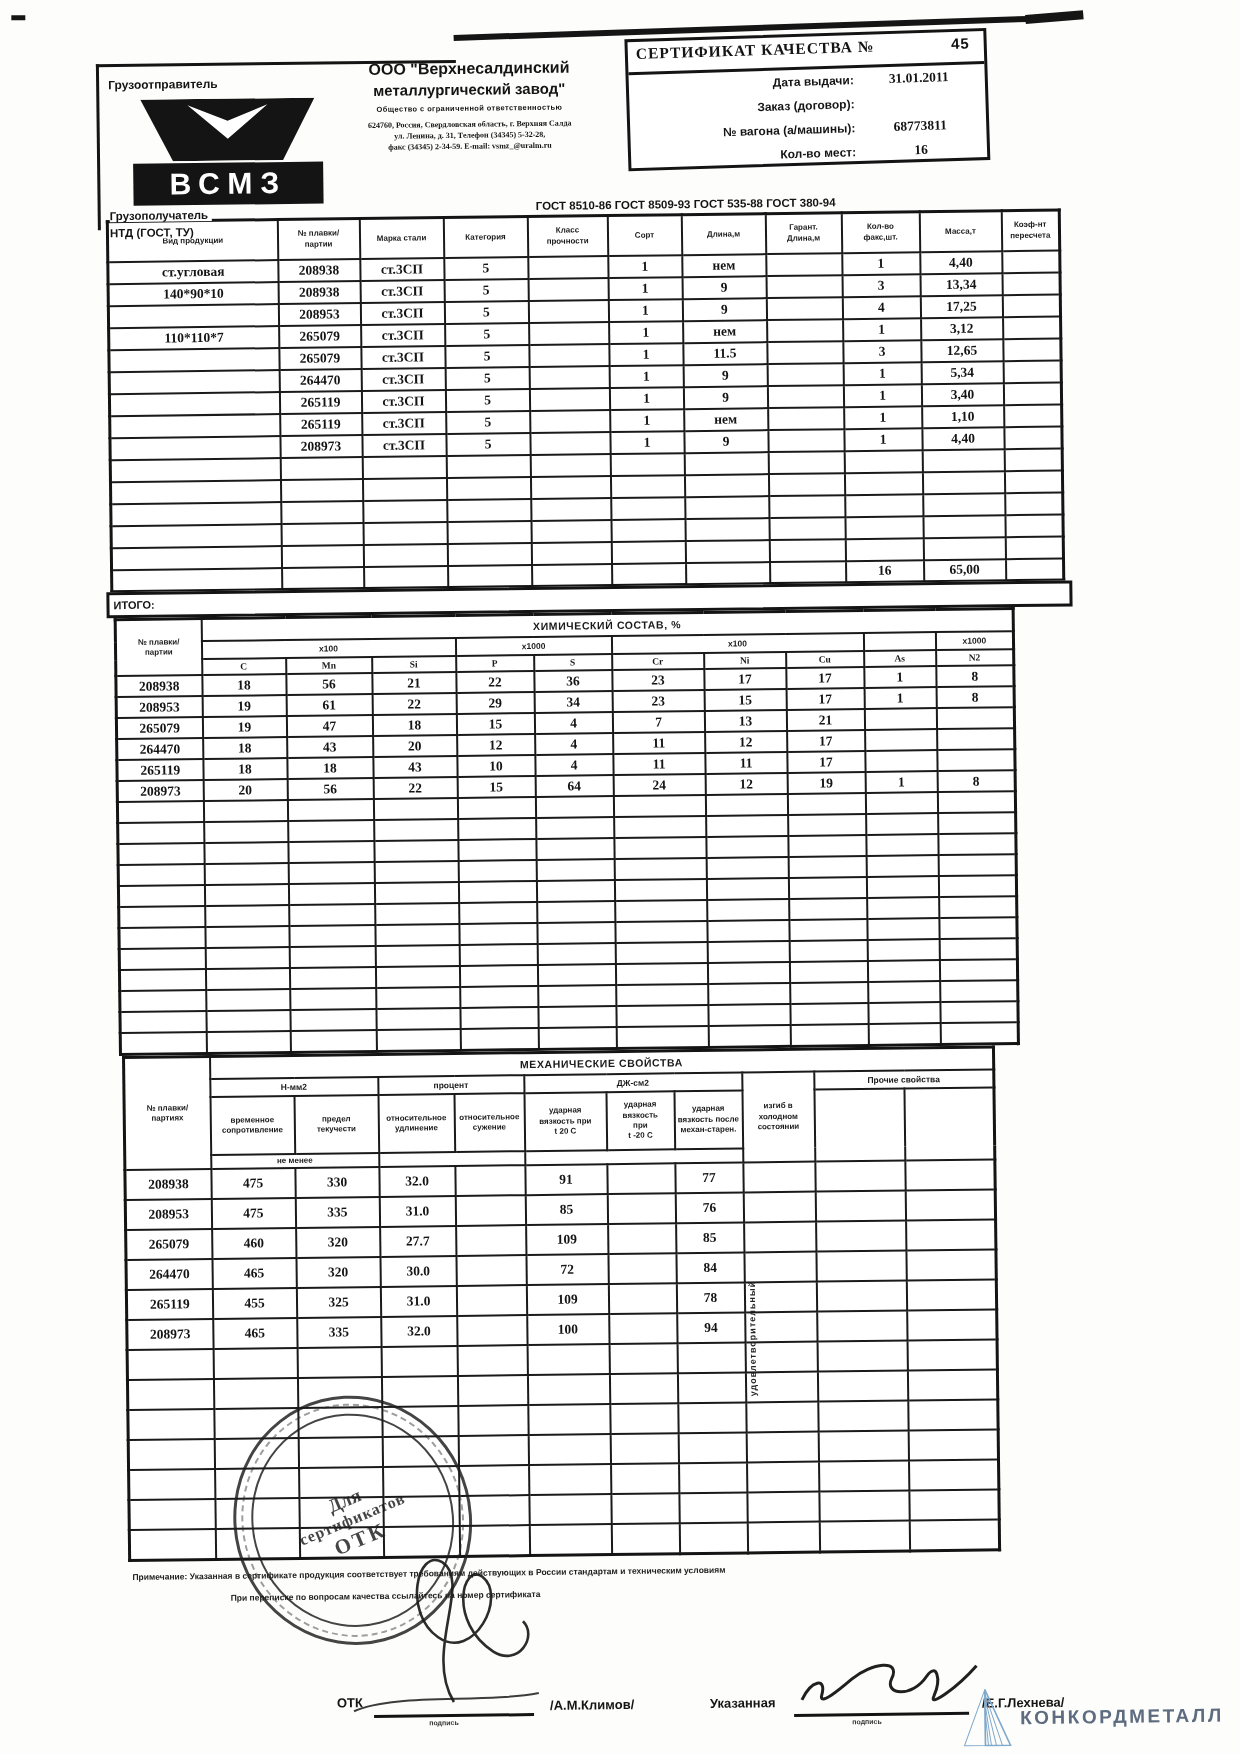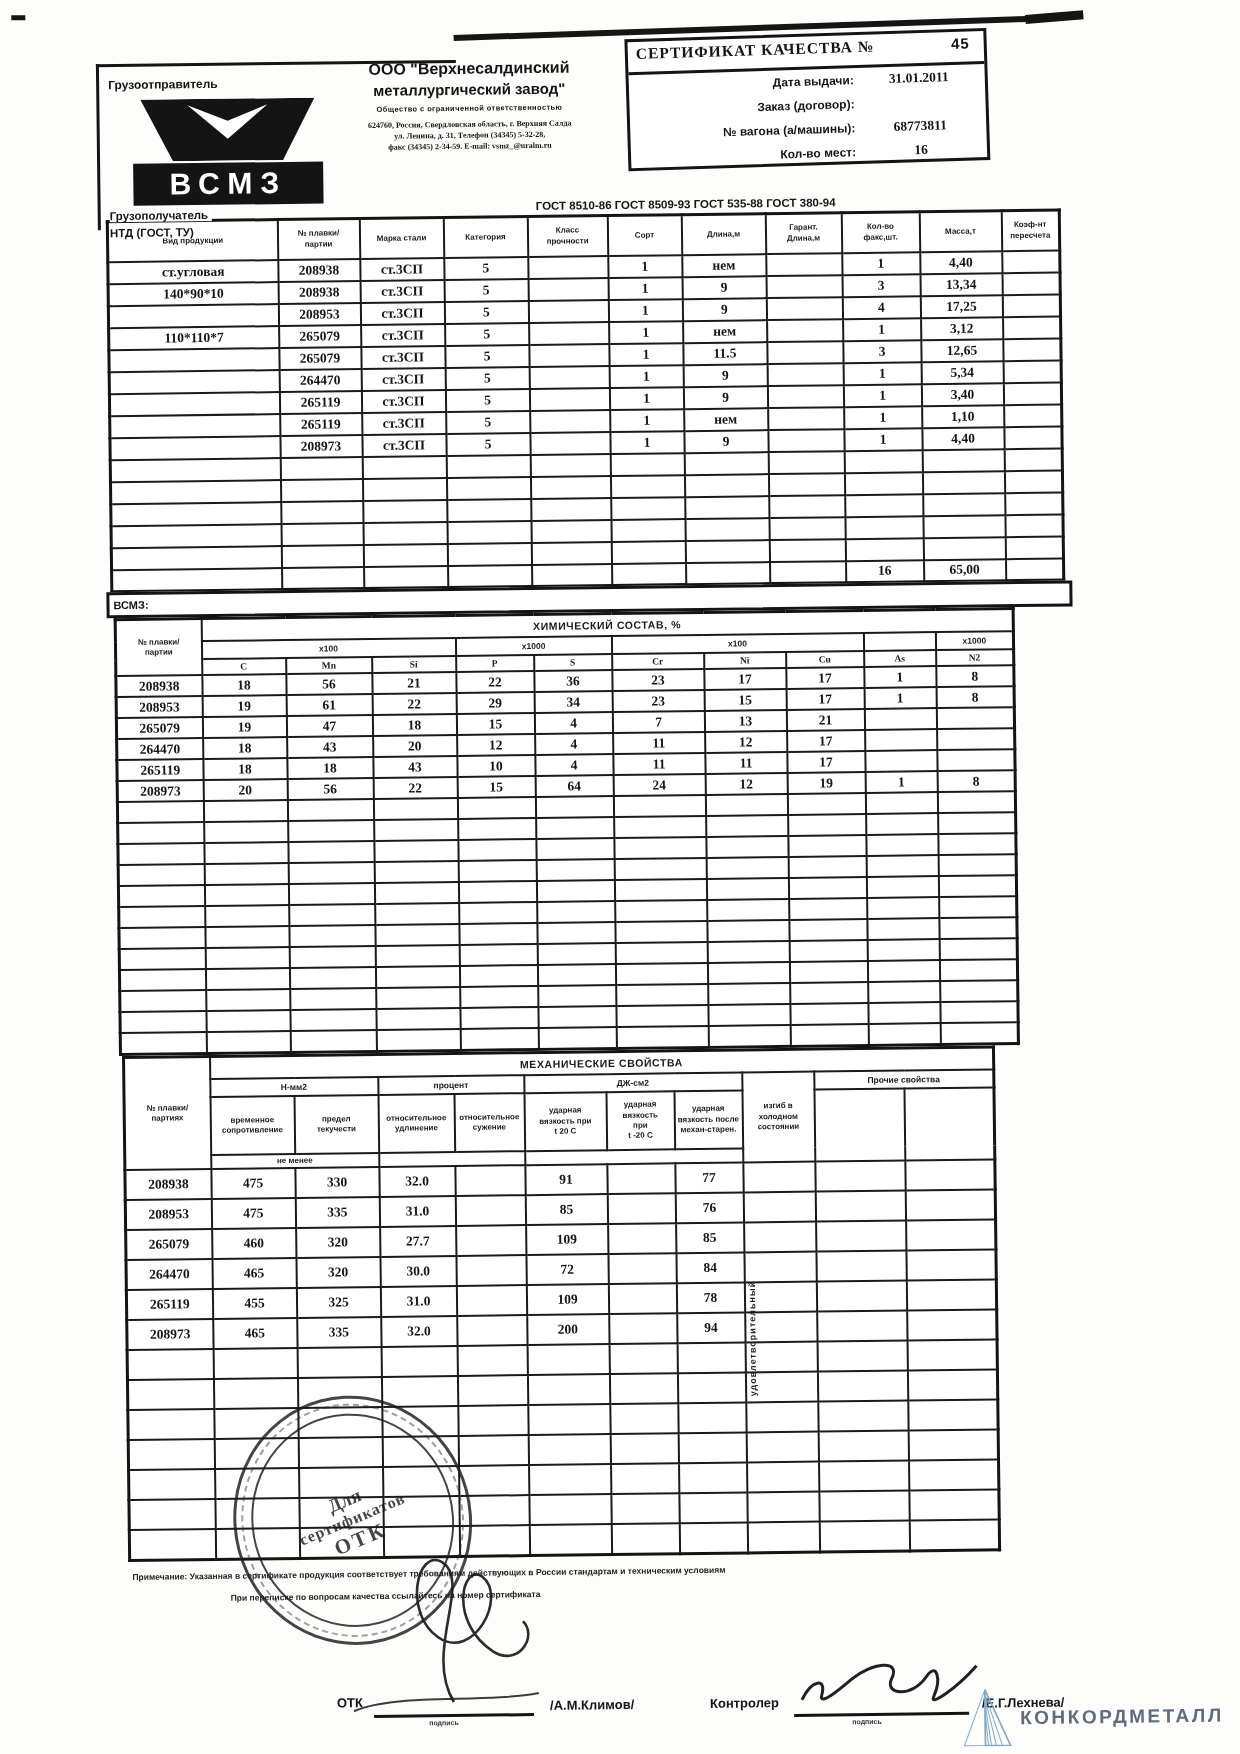--- a/index.html
+++ b/index.html
@@ -345,21 +345,21 @@
         <td></td>
             <td></td>
         <td>16</td>
         <td>65,00</td>
         <td></td>
       </tr>
     </tbody>
   </table>
 
   <div id="itogo" class="abs" style="left:116px;top:586px;width:956px;height:20px;">
-    <span>ВСМЗ:</span>
+    <span>ИТОГО:</span>
   </div>
 
   <table id="ctable" class="abs" style="left:123px;top:612px;width:898px;">
     <colgroup>
           <col style="width:86px">
           <col style="width:84px">
           <col style="width:86px">
           <col style="width:84px">
           <col style="width:78px">
           <col style="width:78px">
@@ -755,21 +755,21 @@
               <td></td>
               <td></td>
               <td></td>
             </tr>
             <tr>
               <td>208973</td>
               <td>465</td>
               <td>335</td>
               <td>32.0</td>
               <td></td>
-              <td>200</td>
+              <td>100</td>
               <td></td>
               <td>94</td>
               <td></td>
               <td></td>
               <td></td>
             </tr>
             <tr>
               <td></td>
               <td></td>
               <td></td>
@@ -880,21 +880,21 @@
 
   <svg class="abs" style="left:330px;top:1540px;" width="230" height="175" viewBox="0 0 230 175">
     <path d="M120,160 C90,110 140,40 110,20 C85,5 70,70 105,95 C140,120 175,55 150,35 C130,20 115,80 160,110 C185,126 205,95 190,80" fill="none" stroke="#1a1a1a" stroke-width="2.6" opacity="0.92"></path>
     <path d="M20,168 C60,150 150,162 205,152" fill="none" stroke="#1a1a1a" stroke-width="2" opacity="0.85"></path>
   </svg>
   <div class="abs signame" style="left:333px;top:1692px;">ОТК</div>
   <div class="abs sigline" style="left:370px;top:1712px;width:160px;height:3px;"></div>
   <div class="abs small" style="left:425px;top:1717px;">подпись</div>
   <div class="abs signame" style="left:546px;top:1697px;">/А.М.Климов/</div>
 
-  <div class="abs signame" style="left:706px;top:1697px;">Контролер</div>
+  <div class="abs signame" style="left:706px;top:1697px;">Указанная</div>
   <svg class="abs" style="left:788px;top:1652px;" width="190" height="66" viewBox="0 0 190 66">
     <path d="M10,50 C20,30 35,28 30,45 C26,58 48,40 60,30 C80,14 110,10 100,30 C92,46 120,50 135,28 C145,14 150,30 142,48 C136,60 165,40 185,18" fill="none" stroke="#141414" stroke-width="3" opacity="0.95"></path>
   </svg>
   <div class="abs sigline" style="left:790px;top:1716px;width:175px;height:2.5px;"></div>
   <div class="abs small" style="left:848px;top:1721px;">подпись</div>
   <div class="abs signame" style="left:978px;top:1700px;">/Е.Г.Лехнева/</div>
 
   <svg class="abs" style="left:952px;top:1692px;" width="58" height="60" viewBox="0 0 58 60">
     <polygon points="29,2 54,58 29,58" fill="none" stroke="#7fa8cc" stroke-width="1.6"></polygon>
     <path d="M29,2 L29,58 M29,10 L40,58 M29,6 L46,58 M29,16 L35,58 M29,24 L32,58 M29,2 L8,58 L29,58" fill="none" stroke="#7fa8cc" stroke-width="1"></path>

